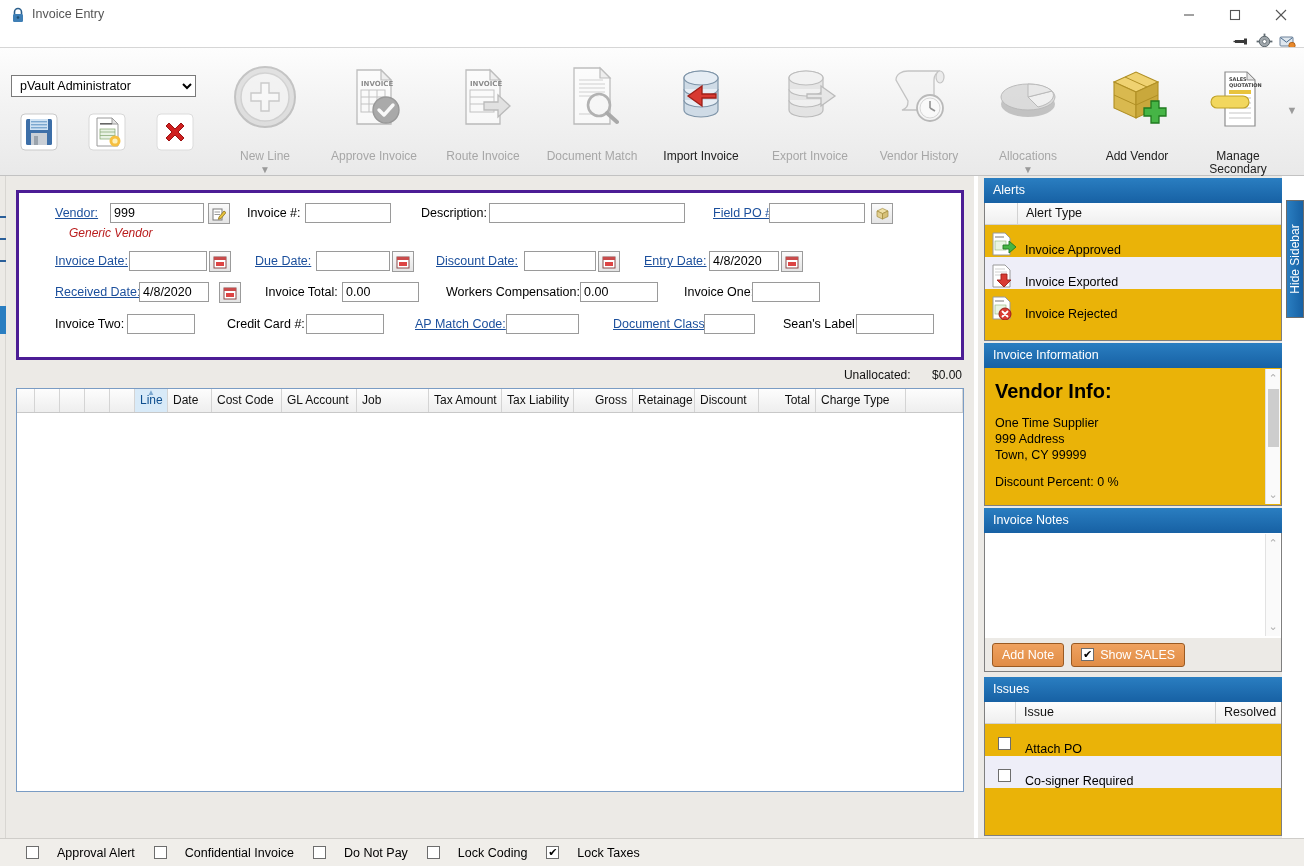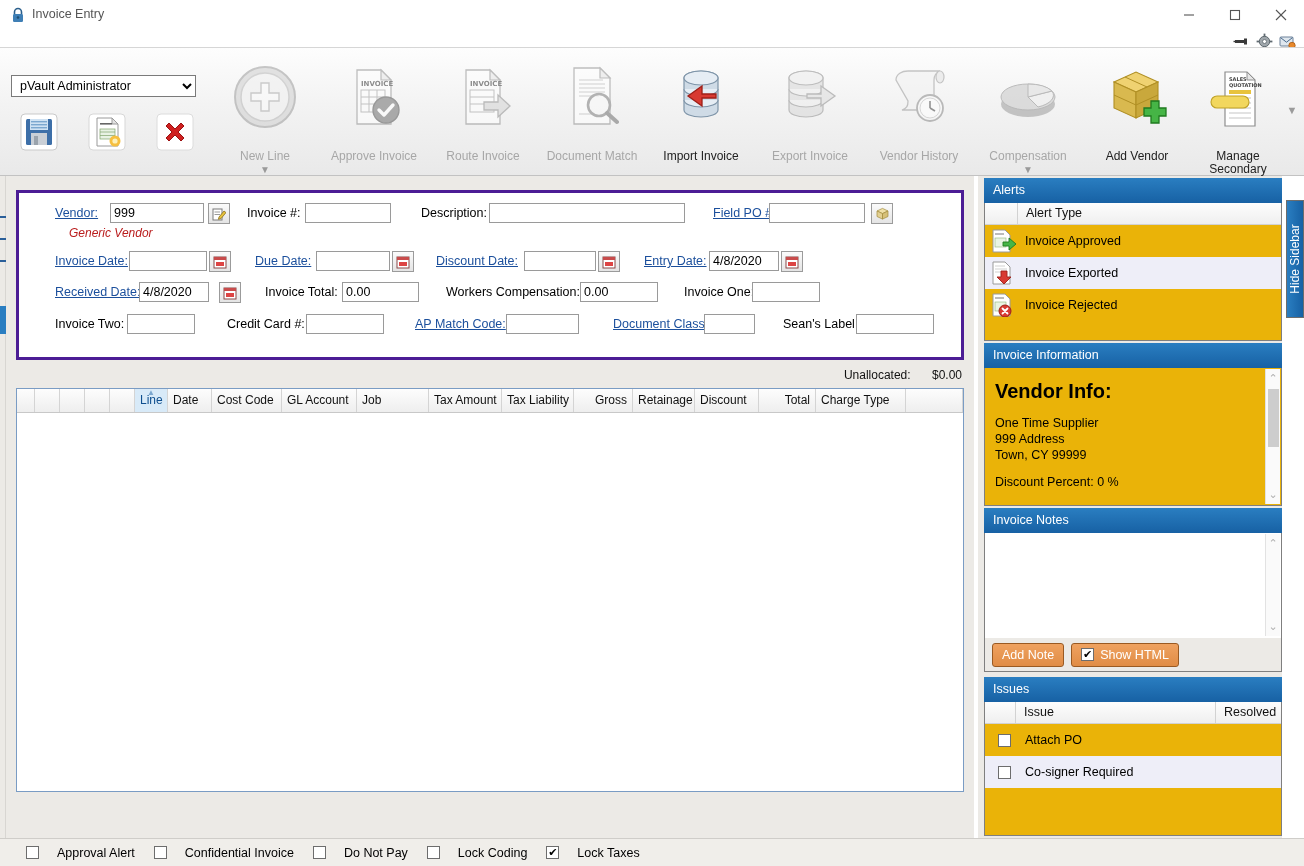--- a/index.html
+++ b/index.html
@@ -75,21 +75,21 @@
   .gh.num{ text-align:right; }
 
   
   #sidebar{ position:absolute; left:978px; top:176px; width:304px; height:662px; background:#eceae6; }
   .sb-title{ height:25px; background:linear-gradient(to bottom,#2a7ec1,#1761a4); color:#fff;
              font-size:12.5px; padding:5px 0 0 9px; }
   .sb-box{ background:#eab308; border:1px solid #7f7f7f; border-top:none; }
 
   .lst-head{ display:flex; height:22px; background:linear-gradient(to bottom,#fdfdfd,#efefef); border-bottom:1px solid #d2d2d2; }
   .lst-head .c{ font-size:12.5px; color:#111; padding:3px 0 0 8px; }
-  .lrow{ display:flex; align-items:center; height:32px; padding-left:4px; }
+  .lrow{ display:flex; align-items:flex-end; height:32px; padding-left:4px; }
   .lrow.alt{ background:#eeeef8; }
   .lrow .ic{ width:30px; height:26px; display:flex; align-items:center; justify-content:center; }
   .lrow .tx{ font-size:12.5px; padding-left:6px; }
 
   .ckbox{ width:13px; height:13px; border:1px solid #6d6d6d; background:#fff; display:inline-flex;
           align-items:center; justify-content:center; flex:none; }
   .ckbox.checked:after{ content:"✔"; font-size:11px; line-height:11px; color:#000; }
 
   .scroller{ position:absolute; right:1px; top:1px; width:15px; bottom:1px; background:#fafafa; border-left:1px solid #e2e2e2;
              display:flex; flex-direction:column; align-items:center; justify-content:space-between; padding:3px 0; }
@@ -332,21 +332,21 @@
 
   <div class="rbtn disabled" style="left:968px">
     <div class="ico">
       <svg width="66" height="66" viewBox="0 0 66 66">
         <ellipse cx="33" cy="40" rx="27" ry="13" fill="#9c9c9c"></ellipse>
         <ellipse cx="33" cy="33" rx="27" ry="13" fill="#c8c8c8" stroke="#8a8a8a"></ellipse>
         <path d="M33 33l24-6a27 13 0 01-14 16z" fill="#ededed" stroke="#8a8a8a"></path>
         <path d="M33 33l24-6a27 13 0 00-24-7z" fill="#dedede" stroke="#8a8a8a"></path>
       </svg>
     </div>
-    <div class="lbl">Compensation</div>
+    <div class="lbl">Allocations</div>
     <div class="caret">▼</div>
   </div>
 
   <div class="rbtn" style="left:1077px">
     <div class="ico">
       <svg width="66" height="66" viewBox="0 0 66 66">
         <path d="M10 18l22-10 22 10-22 10z" fill="#efd271" stroke="#b08f24" stroke-width="1.1"></path>
         <path d="M10 18v26l22 10V28z" fill="#d9b94f" stroke="#b08f24" stroke-width="1.1"></path>
         <path d="M54 18v26l-22 10V28z" fill="#c9a83c" stroke="#b08f24" stroke-width="1.1"></path>
         <line x1="10" y1="31" x2="32" y2="41" stroke="#b08f24"></line>
@@ -599,21 +599,21 @@
       <span class="ar">⌃</span>
       <span class="ar">⌄</span>
     </div>
   </div>
   <div id="notesbar" style="position:absolute; left:6px; top:462px; width:298px;">
     <div class="obtn">
       <span>Add Note</span>
     </div>
     <div class="obtn">
       <span class="ckbox checked"></span>
-      <span>Show HTML</span>
+      <span>Show SALES</span>
     </div>
   </div>
 
   <div class="sb-title" style="position:absolute; left:6px; top:501px; width:298px;">Issues</div>
   <div class="sb-box" style="position:absolute; left:6px; top:526px; width:298px; height:134px;">
     <div class="lst-head">
       <div class="c" style="width:30px"></div>
       <div class="c" style="flex:1; border-left:1px solid #d2d2d2">Issue</div>
       <div class="c" style="width:66px; border-left:1px solid #d2d2d2">Resolved</div>
     </div>

